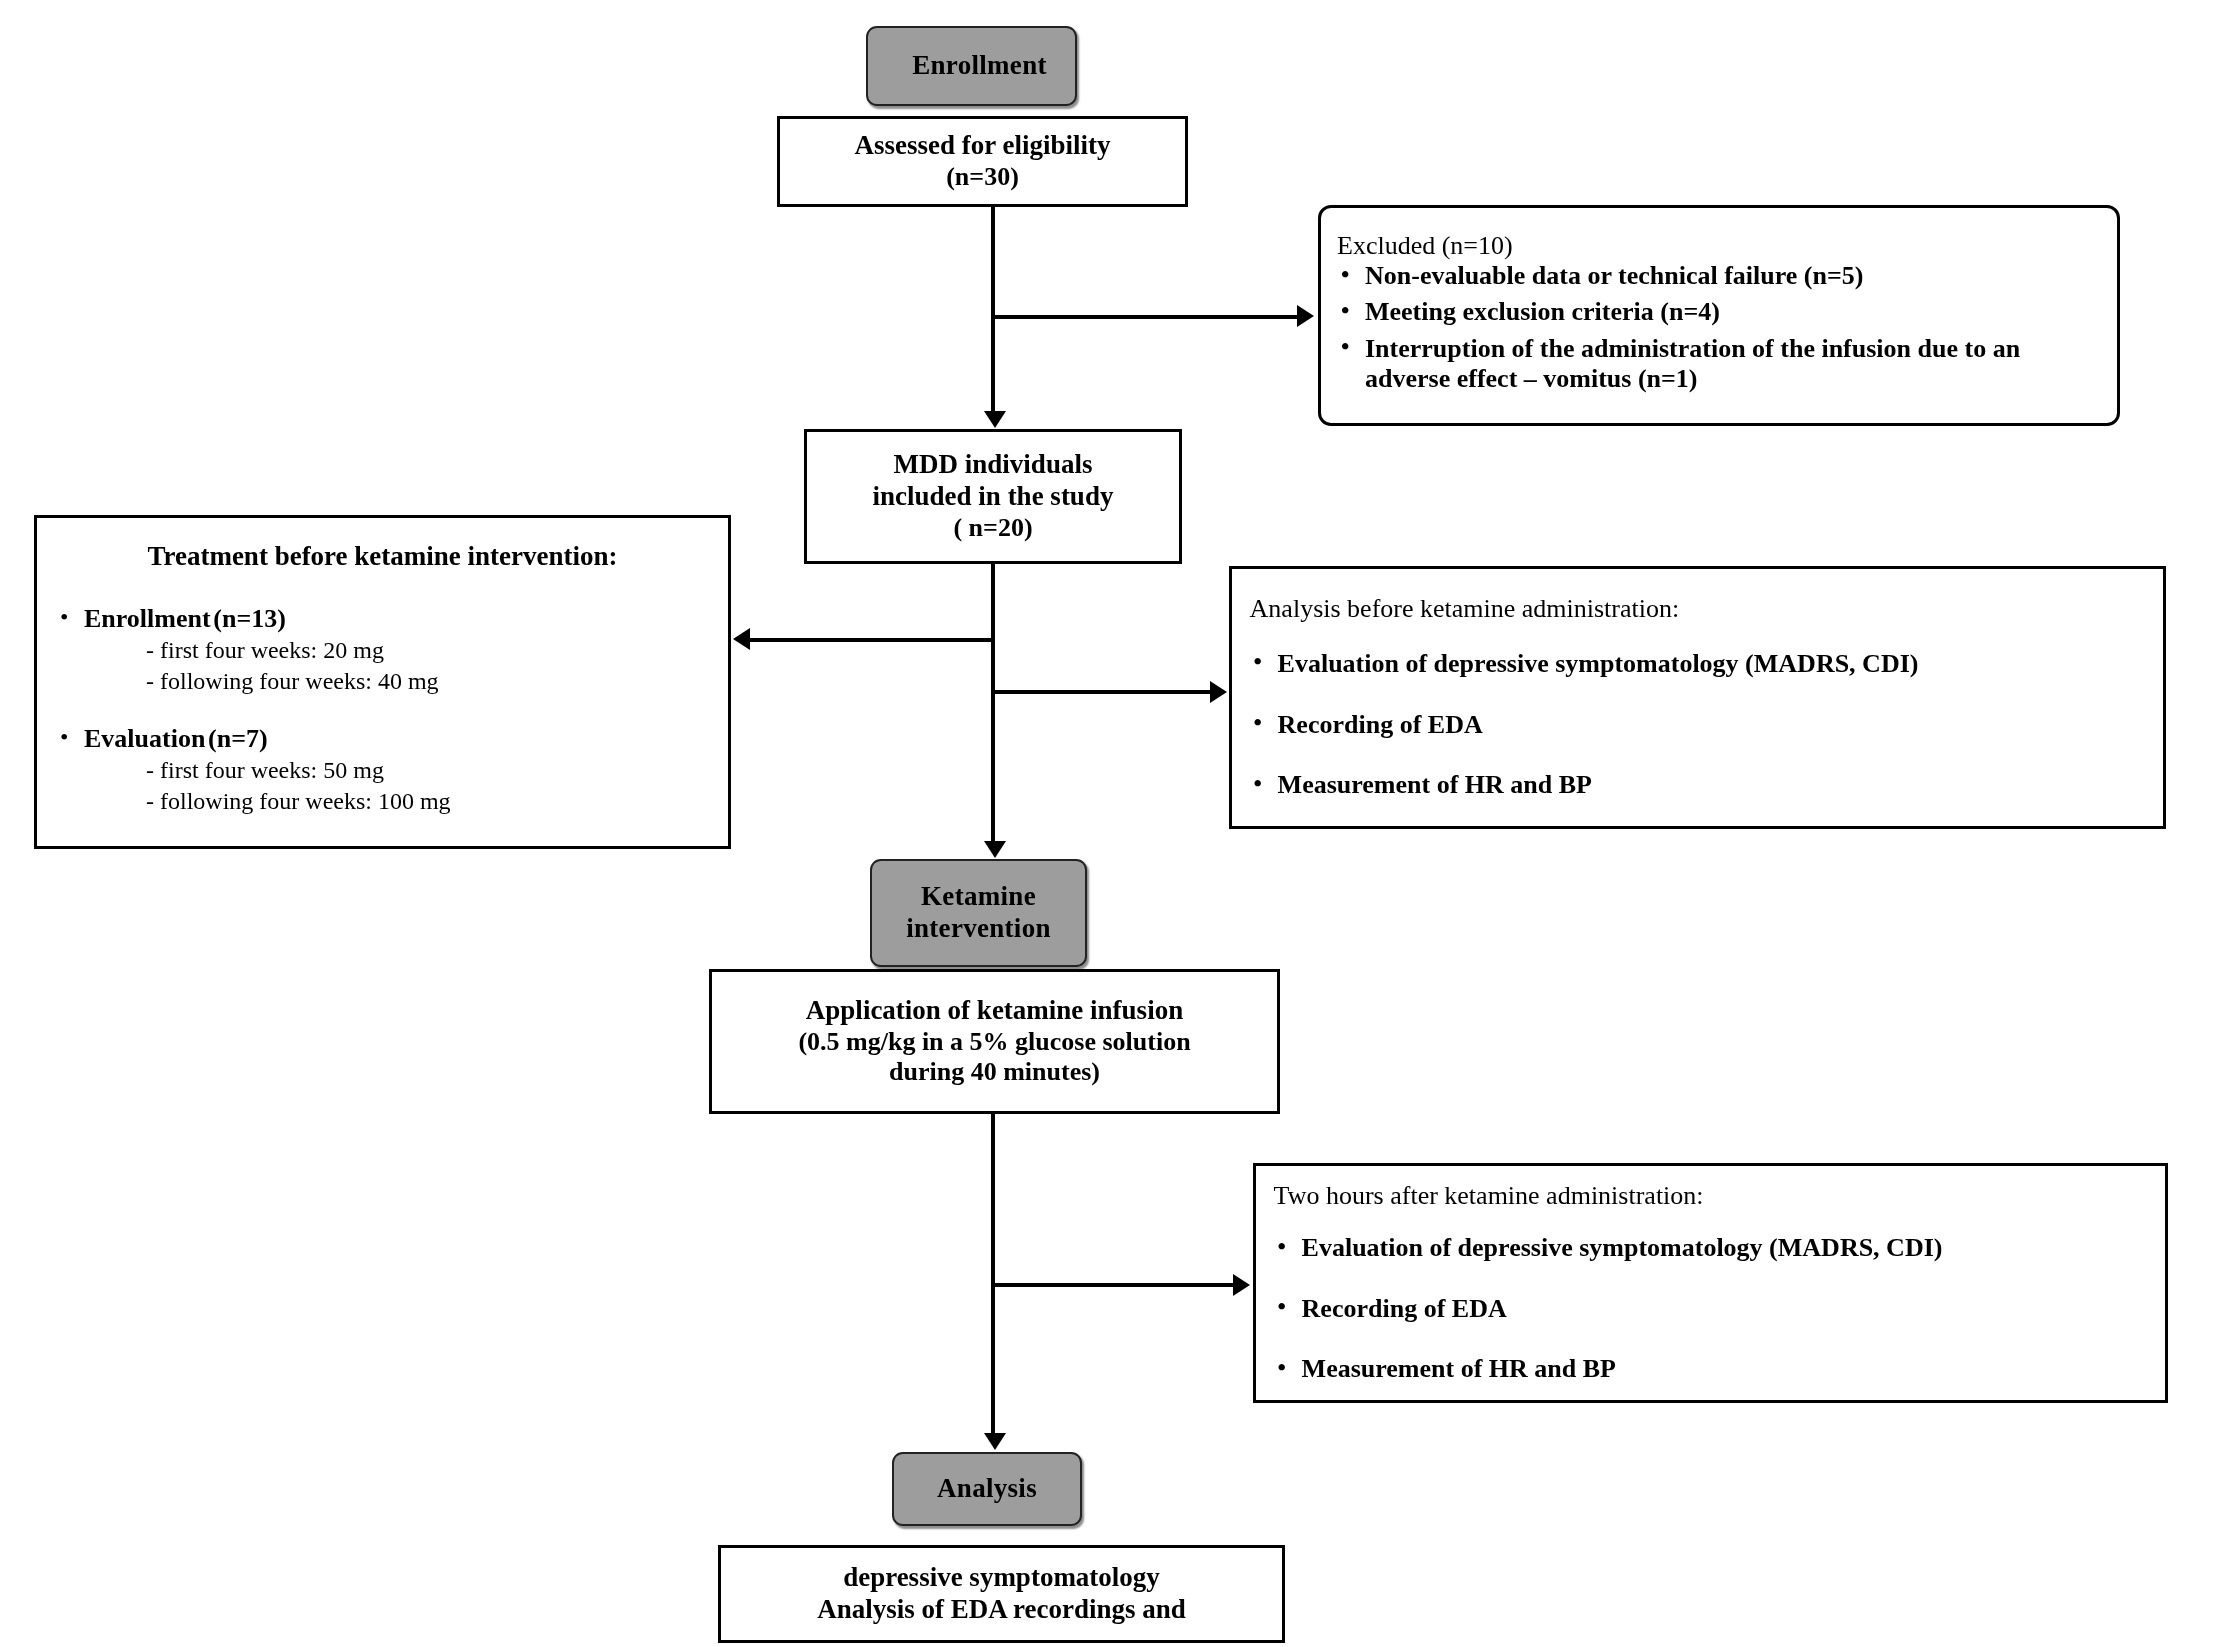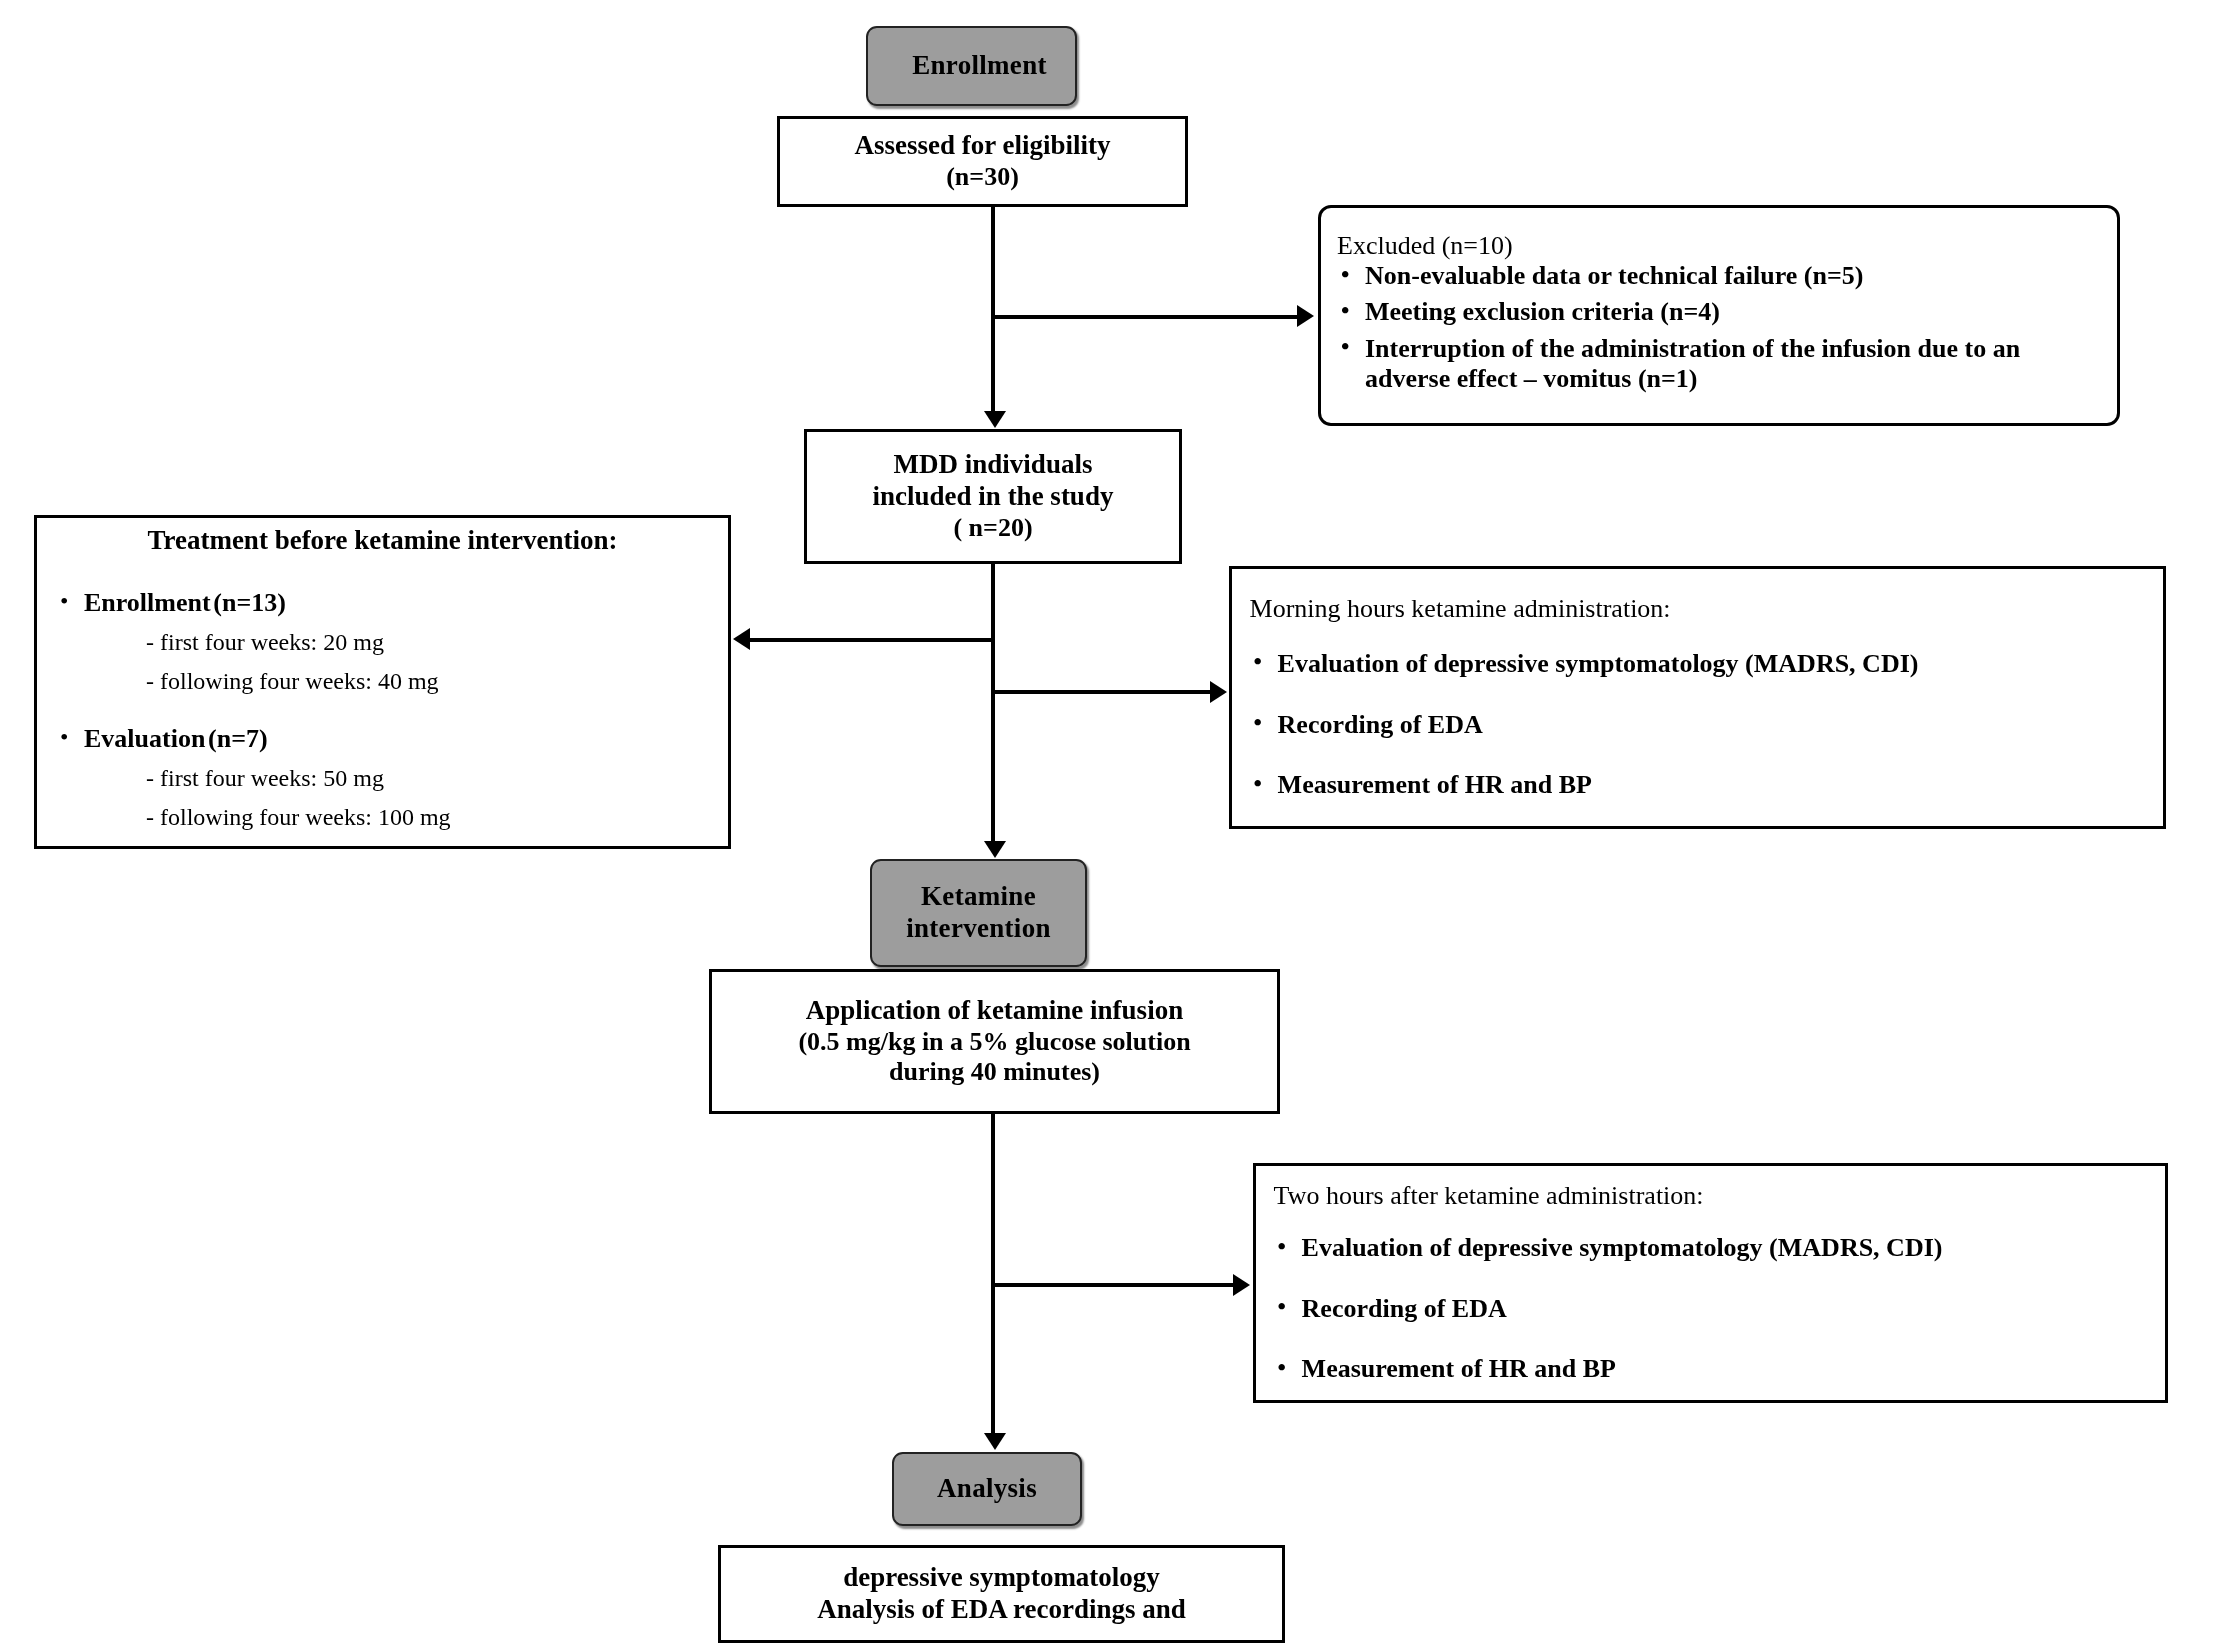--- a/index.html
+++ b/index.html
@@ -69,21 +69,20 @@
     line-height: 1.18;
   }
   ul.blist.spaced > li { margin-bottom: 30px; }
   ul.blist.spaced > li:last-child { margin-bottom: 0; }
 
   .dashline {
     font-weight: normal;
     font-size: 24px;
     padding-left: 62px;
     line-height: 1.3;
-    margin-top: 8px;
   }
   .drugname { font-weight: bold; }
   .drugreg  { font-weight: normal; }
 
   
   .vline, .hline {
     position: absolute;
     background: #000000;
   }
   .vline { width: 4px; }
@@ -162,21 +161,21 @@
           <span class="txt t-bullet drugreg">(n=7)</span>
           <div class="dashline">- first four weeks: 50 mg</div>
           <div class="dashline">- following four weeks: 100 mg</div>
         </li>
       </ul>
     </div>
   </div>
 
   <div class="node" style="left:1229px; top:566px; width:937px; height:263px;">
     <div class="inner-pad left" style="padding:12px 17.6px;">
-      <div class="txt t-headreg" style="margin-bottom:24px;">Morning hours ketamine administration:</div>
+      <div class="txt t-headreg" style="margin-bottom:24px;">Analysis before ketamine administration:</div>
       <ul class="blist spaced">
         <li class="txt t-bullet">Evaluation of depressive symptomatology (MADRS, CDI)</li>
         <li class="txt t-bullet">Recording of EDA</li>
         <li class="txt t-bullet">Measurement of HR and BP</li>
       </ul>
     </div>
   </div>
 
   <div class="node stage" style="left:870px; top:859px; width:217px; height:108px;">
     <div class="txt t-stage">Ketamine</div>

